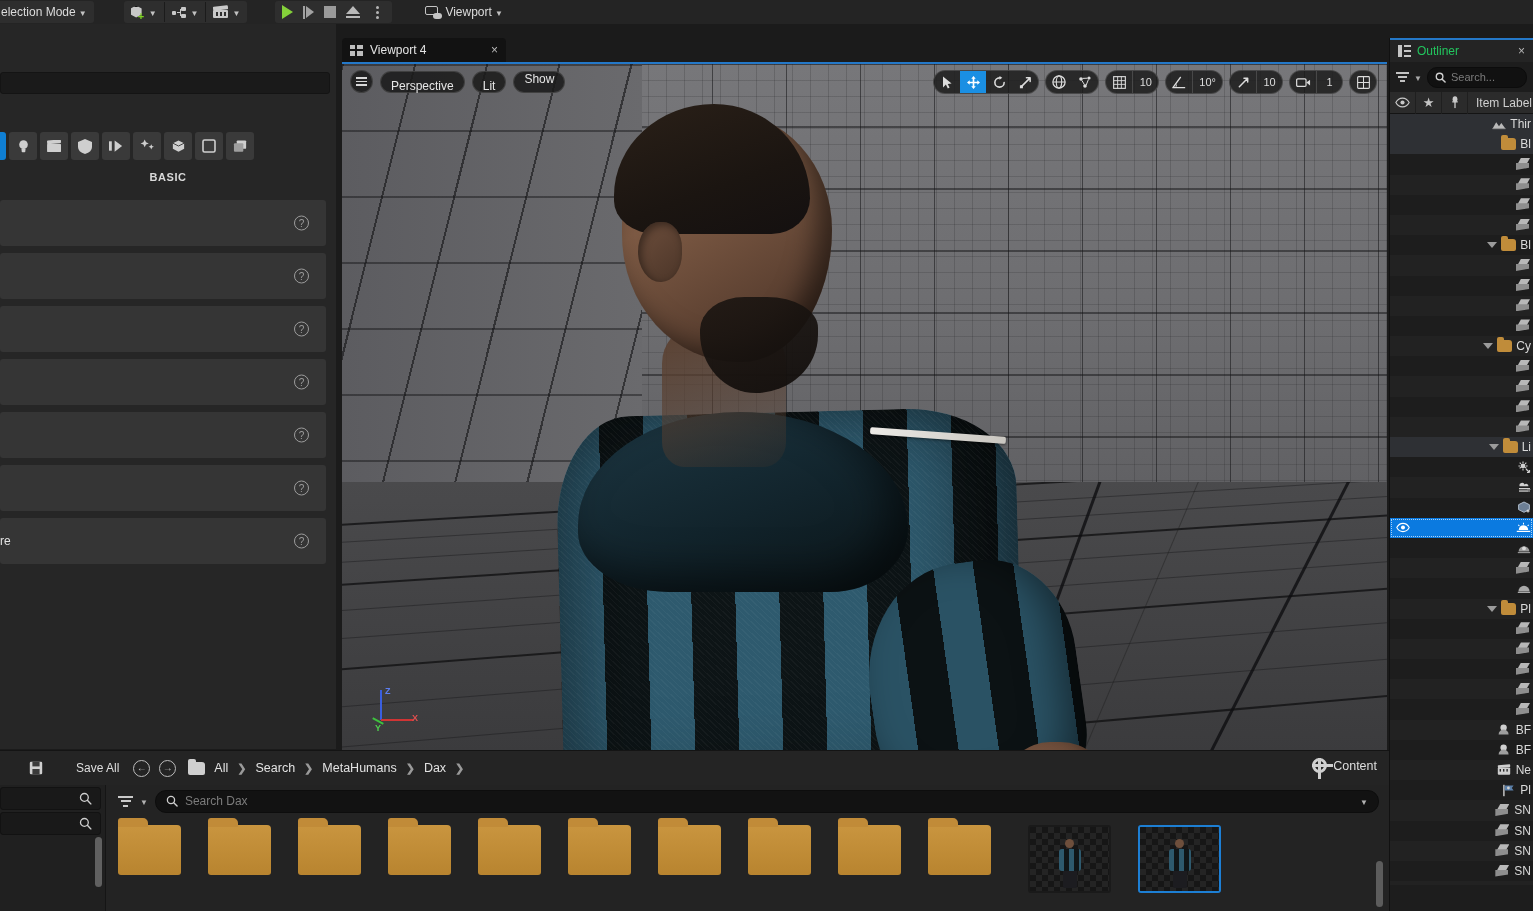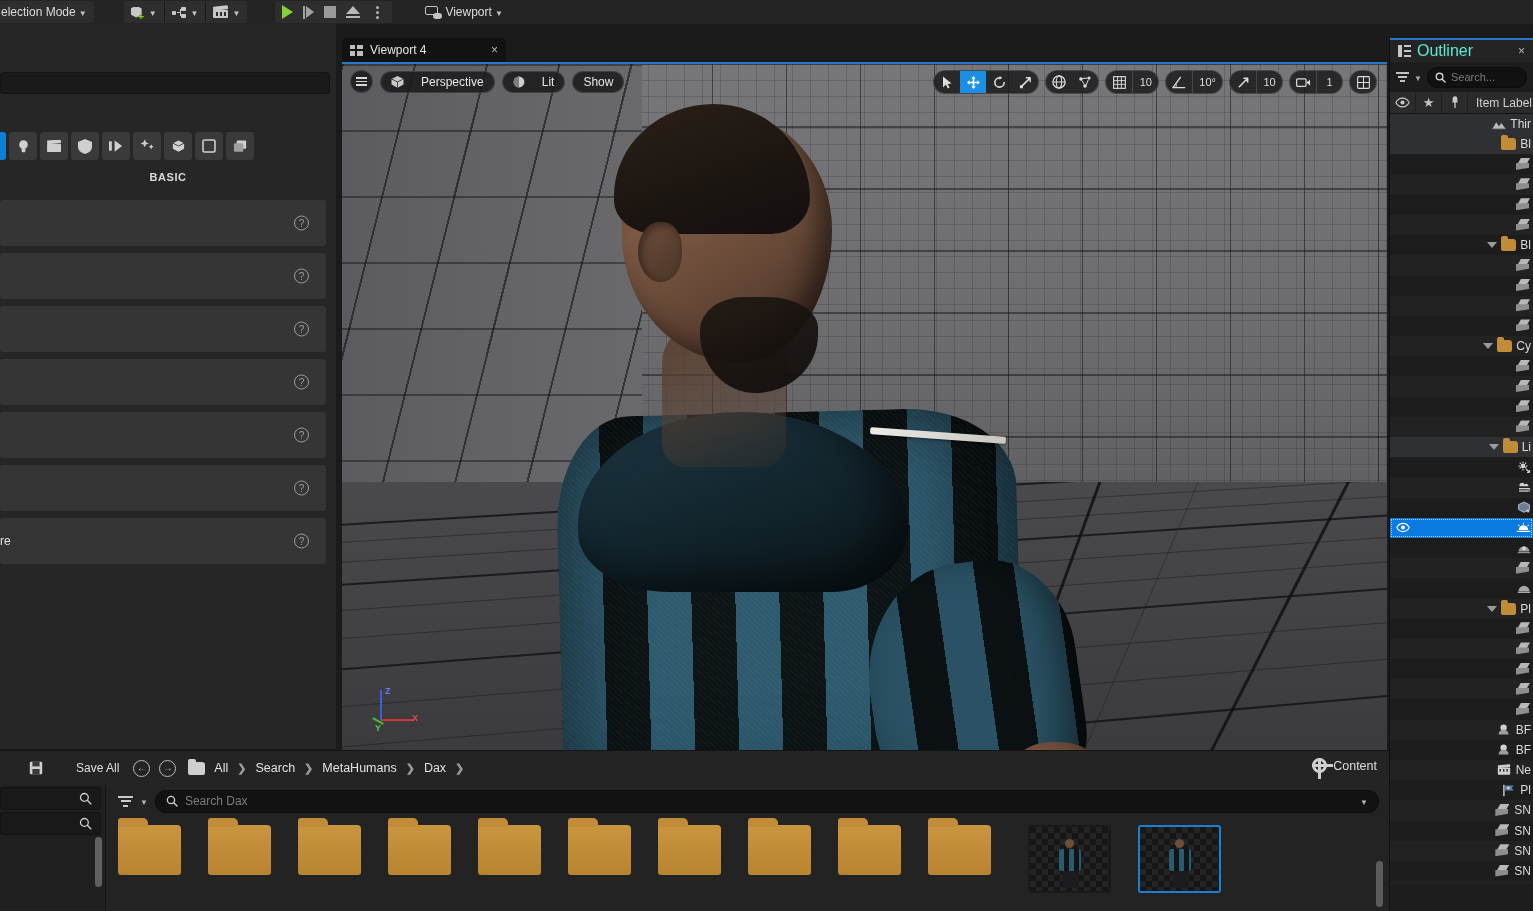--- a/index.html
+++ b/index.html
@@ -258,23 +258,23 @@
     background: linear-gradient(to right, #eceae6, #c9c6c0);
     transform: rotate(4.2deg); border-radius: 2px;
     box-shadow: 0 1px 3px rgba(0,0,0,.5);
   }
 
   
   .vp-ovl-left {
     position: absolute; left: 8px; top: 6px; display: flex; align-items: center; gap: 7px;
   }
   .vp-pill {
-    display: flex; align-items: center; gap: 17px; height: 22px; padding: 0 10px;
+    display: flex; align-items: center; gap: 7px; height: 22px; padding: 0 10px;
     background: rgba(26,26,26,.86); border: 1px solid rgba(90,90,90,.55);
-    border-radius: 11px; color: #e6e6e6; font-size: 12px; white-space: nowrap;
+    border-radius: 11px; color: #e6e6e6; font-size: 12px; white-space: nowrap; flex-direction: column;
   }
   .vp-circbtn {
     width: 23px; height: 23px; border-radius: 50%;
     background: rgba(26,26,26,.86); border: 1px solid rgba(90,90,90,.55);
     display: flex; align-items: center; justify-content: center; flex-direction: column; gap: 2px;
   }
   .hb { width: 11px; height: 1.6px; background: #d8d8d8; display: block; }
 
   .vp-ovl-right {
     position: absolute; right: 10px; top: 6px; display: flex; align-items: center; gap: 6px;
@@ -305,21 +305,21 @@
   
   .outliner {
     position: absolute; left: 1389px; top: 38px; width: 144px; height: 873px;
     background: #1d1d1d; border-left: 1px solid #111;
   }
   .ol-tab {
     position: relative; height: 24px; background: #242424;
     border-top: 2px solid #2478c8;
     display: flex; align-items: center; gap: 6px; padding: 0 8px;
   }
-  .ol-tab .tl { font-size: 16px; color: #5eead4; }
+  .ol-tab .tl { font-size: 12px; color: #22c55e; }
   .ol-tab .xx { margin-left: auto; color: #b5b5b5; font-size: 12px; }
   .ol-ico { width: 13px; height: 12px; position: relative; }
   .ol-ico i { position: absolute; background: #c5c5c5; }
   .ol-search {
     height: 30px; display: flex; align-items: center; gap: 5px; padding: 0 6px;
     background: #1d1d1d;
   }
   .ol-filter { display: flex; flex-direction: column; gap: 2px; }
   .ol-filter i { height: 1.8px; background: #c2c2c2; display: block; }
   .ol-sbox {

